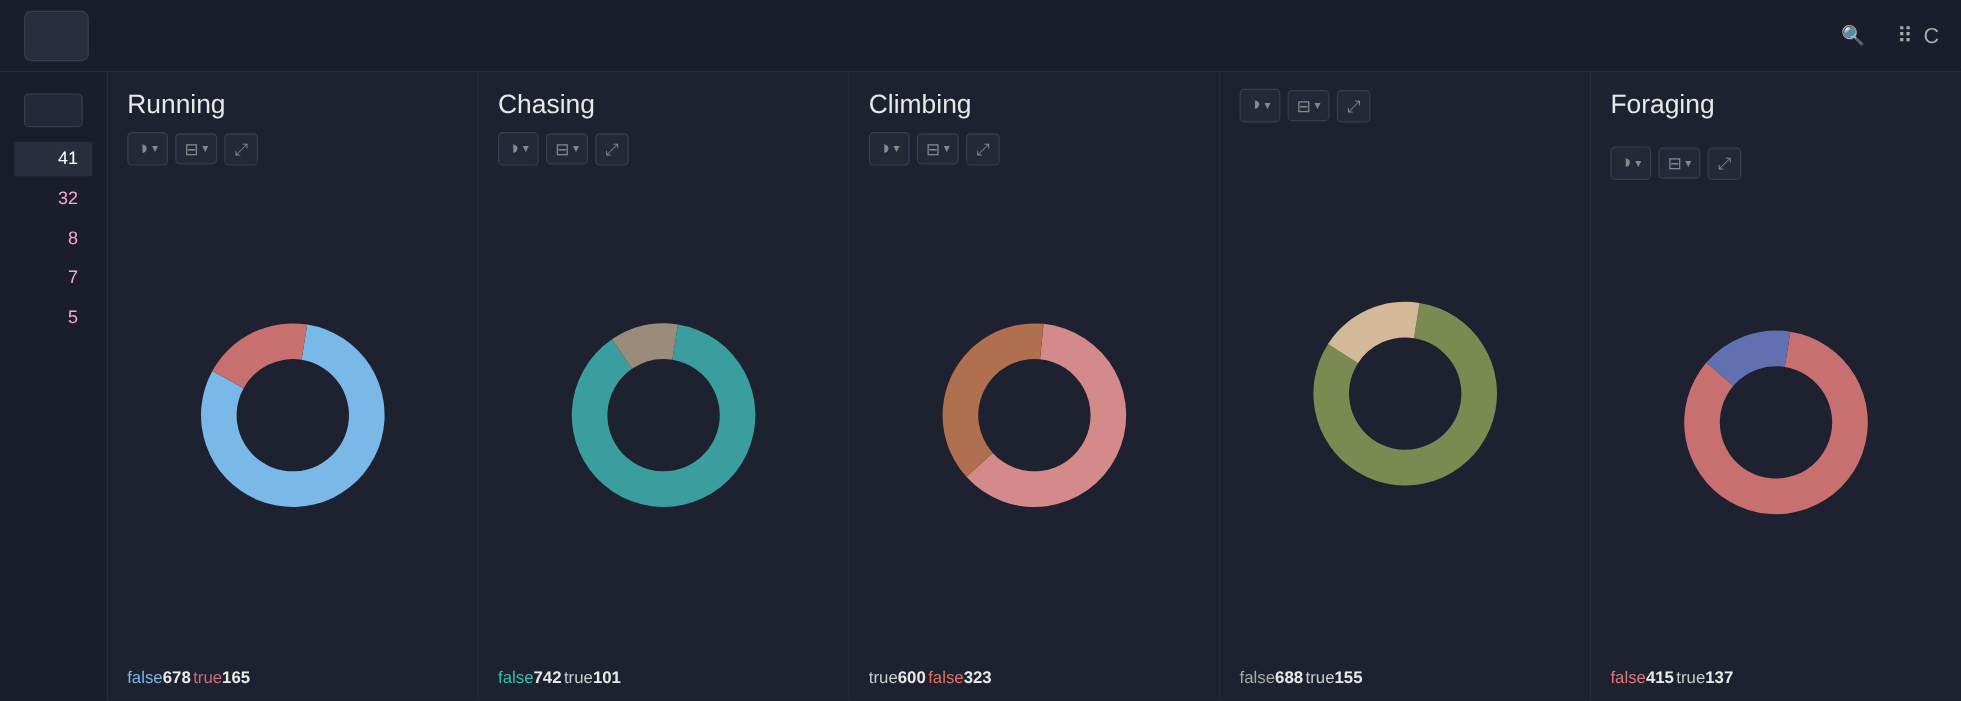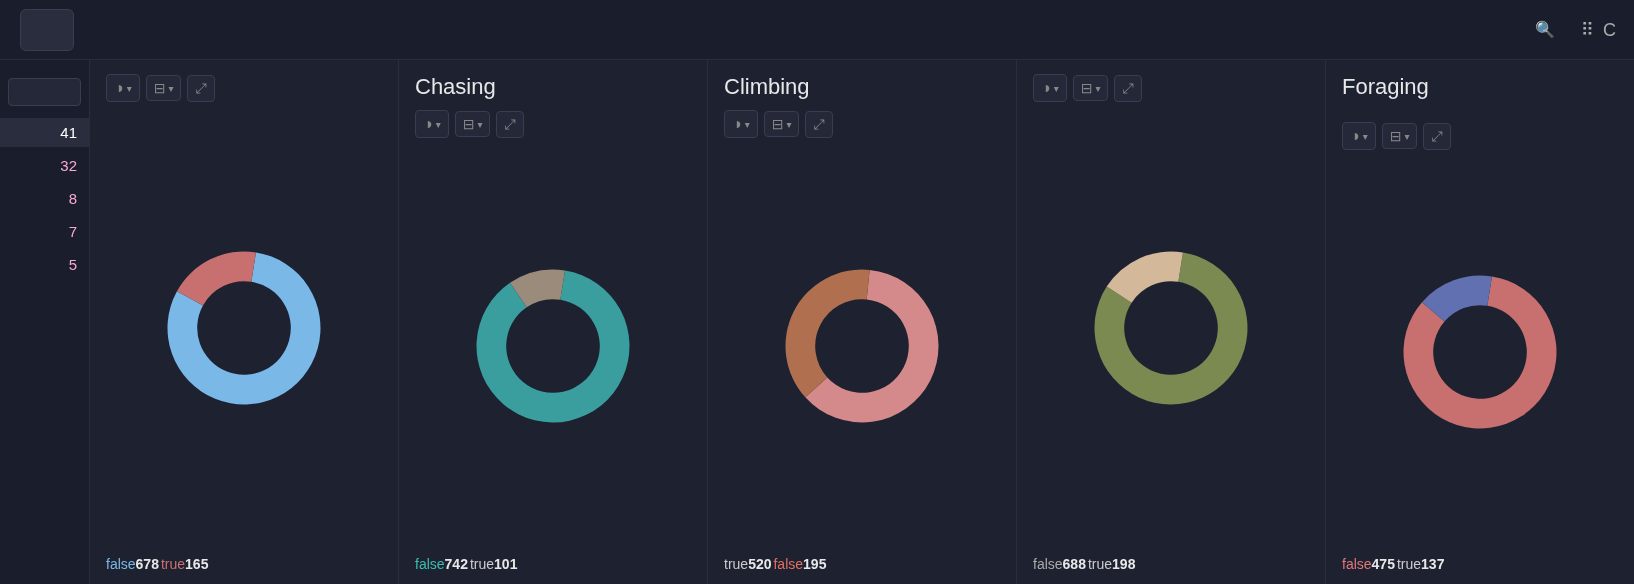--- a/index.html
+++ b/index.html
@@ -94,21 +94,21 @@
       overflow: hidden;
     }
 
     
     .sidebar {
       width: 90px;
       background: #1a1d2b;
       border-right: 1px solid #2a2d3a;
       display: flex;
       flex-direction: column;
-      padding: 10px 0;
+      padding: 10px 12px;
       flex-shrink: 0;
     }
     .sidebar-search {
       margin: 8px 8px 12px 8px;
       background: #252838;
       border: 1px solid #3a3d50;
       border-radius: 4px;
       height: 28px;
     }
     .sidebar-numbers {
@@ -235,20 +235,21 @@
       <div class="sidebar-num active">41</div>
       <div class="sidebar-num">32</div>
       <div class="sidebar-num">8</div>
       <div class="sidebar-num">7</div>
       <div class="sidebar-num">5</div>
     </div>
   </div>
 
   <div class="charts-area" id="charts-area">
   <div class="chart-panel">
+        <div class="chart-title">Running</div>
         <div class="chart-toolbar">
           <div class="toolbar-btn">
             <span style="font-size:16px;">◑</span>
             <span class="chevron">▾</span>
           </div>
           <div class="toolbar-btn">
             <span style="font-size:14px;">⊟</span>
             <span class="chevron">▾</span>
           </div>
           <div class="toolbar-btn">
@@ -321,25 +322,25 @@
         </div>
         <div class="donut-container">
           <svg viewBox="0 0 200 200" width="180" height="180">
             <path d="M 108.4858404149804 15.424645951367808 A 85 85 0 1 1 36.9822275965103 157.0417422709192 L 61.44795100021807 134.8961246833859 A 52 52 0 1 0 105.19133766563507 48.25978340554266 Z" fill="#d48a8a"></path>
             <path d="M 36.9822275965103 157.0417422709192 A 85 85 0 0 1 108.48584041498034 15.424645951367808 L 105.19133766563503 48.259783405542656 A 52 52 0 0 0 61.44795100021807 134.8961246833859 Z" fill="#b07050"></path>
           </svg>
         </div>
         <div class="chart-legend">
           <div class="legend-row">
             <span class="legend-label" style="color: rgb(204, 204, 204);">true</span>
-            <span class="legend-value">520</span>
+            <span class="legend-value">600</span>
           </div>
           <div class="legend-row">
             <span class="legend-label" style="color: rgb(224, 112, 96);">false</span>
-            <span class="legend-value">195</span>
+            <span class="legend-value">323</span>
           </div>
         </div>
       </div>
       <div class="chart-panel">
         <div class="chart-toolbar">
           <div class="toolbar-btn">
             <span style="font-size:16px;">◑</span>
             <span class="chevron">▾</span>
           </div>
           <div class="toolbar-btn">
@@ -356,21 +357,21 @@
             <path d="M 28.51971050465562 54.00469356921557 A 85 85 0 0 1 113.29692952841961 16.04649104941329 L 108.13459218209199 48.640206289052834 A 52 52 0 0 0 56.270881720495204 71.86169488940246 Z" fill="#d4b89a"></path>
           </svg>
         </div>
         <div class="chart-legend">
           <div class="legend-row">
             <span class="legend-label" style="color: rgb(170, 170, 170);">false</span>
             <span class="legend-value">688</span>
           </div>
           <div class="legend-row">
             <span class="legend-label" style="color: rgb(204, 204, 204);">true</span>
-            <span class="legend-value">198</span>
+            <span class="legend-value">155</span>
           </div>
         </div>
       </div>
       <div class="chart-panel">
         <div class="chart-title">Foraging</div>
         <div class="chart-toolbar">
           <div class="toolbar-btn">
             <span style="font-size:16px;">◑</span>
             <span class="chevron">▾</span>
           </div>
@@ -384,21 +385,21 @@
         </div>
         <div class="donut-container">
           <svg viewBox="0 0 200 200" width="180" height="180">
             <path d="M 113.29692952841962 16.04649104941329 A 85 85 0 1 1 35.5392372004586 44.594133349425356 L 60.56518040498644 66.10464628435435 A 52 52 0 1 0 108.134592182092 48.640206289052834 Z" fill="#c87070"></path>
             <path d="M 35.5392372004586 44.594133349425356 A 85 85 0 0 1 113.29692952841954 16.046491049413277 L 108.13459218209195 48.64020628905283 A 52 52 0 0 0 60.56518040498644 66.10464628435435 Z" fill="#6070b0"></path>
           </svg>
         </div>
         <div class="chart-legend">
           <div class="legend-row">
             <span class="legend-label" style="color: rgb(224, 120, 120);">false</span>
-            <span class="legend-value">475</span>
+            <span class="legend-value">415</span>
           </div>
           <div class="legend-row">
             <span class="legend-label" style="color: rgb(204, 204, 204);">true</span>
             <span class="legend-value">137</span>
           </div>
         </div>
       </div>
     </div>
 </div>
 

